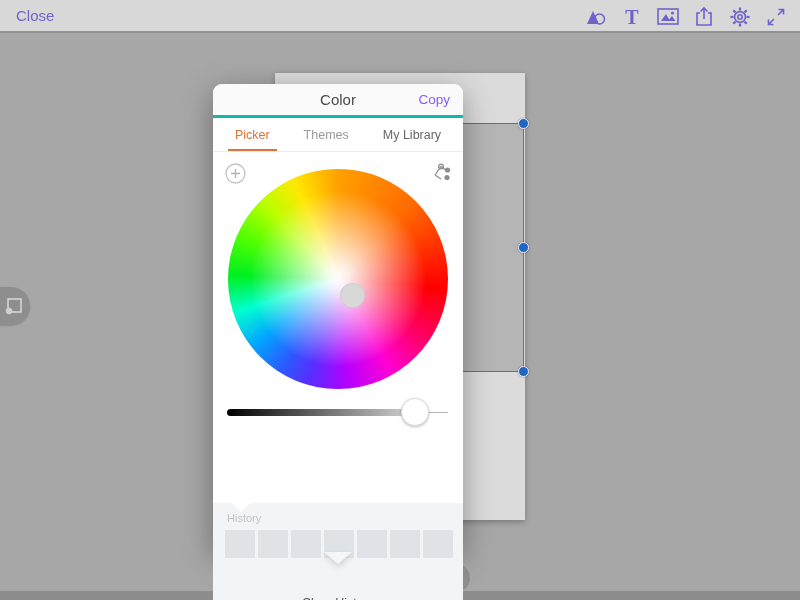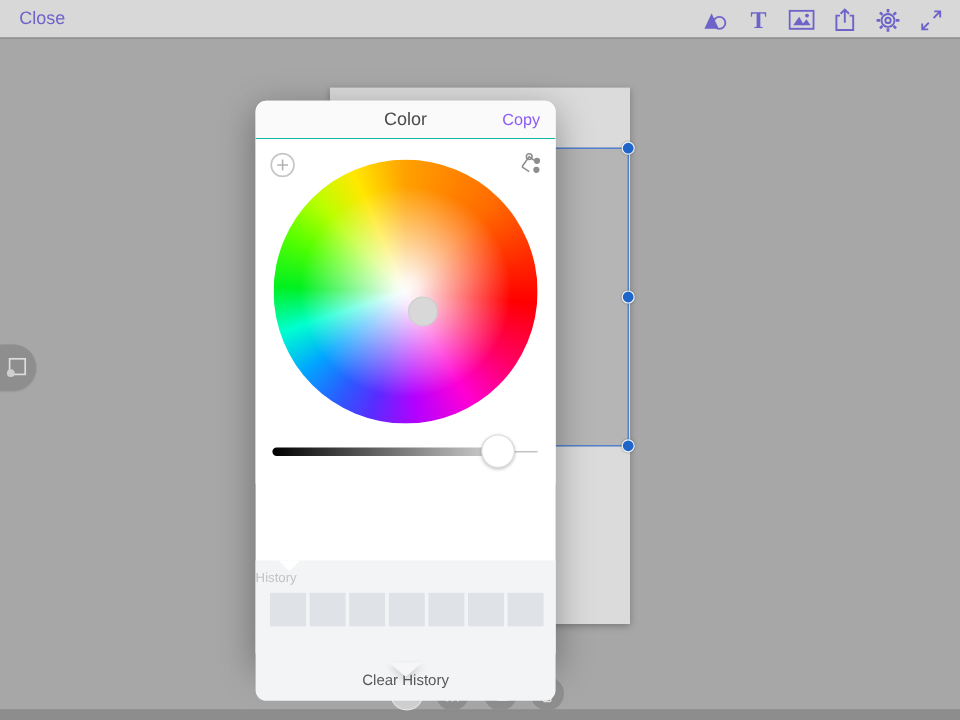--- a/index.html
+++ b/index.html
@@ -32,21 +32,21 @@
   .drawer-handle{position:absolute;left:-16px;top:287px;width:46px;height:38px;border-radius:19px;
                  background:#8e8e8e;box-shadow:0 1px 2px rgba(0,0,0,0.18);}
   .drawer-handle svg{position:absolute;right:7px;top:10px;}
 
   
   .popover{position:absolute;left:213px;top:84px;width:250px;height:468px;background:#ffffff;
            border-radius:9px;box-shadow:0 8px 30px rgba(0,0,0,0.35);z-index:10;}
   .pop-tail{position:absolute;left:111px;top:468px;width:0;height:0;
             border-left:14px solid transparent;border-right:14px solid transparent;
             border-top:12px solid #f6f6f8;filter:drop-shadow(0 3px 3px rgba(0,0,0,0.15));}
-  .pop-header{position:relative;height:31px;background:#fafafa;border-bottom:1px solid #14b8a6;
+  .pop-header{position:relative;height:31px;background:#fafafa;border-bottom:3px solid #14b8a6;
               border-radius:9px 9px 0 0;}
   .pop-title{position:absolute;left:0;right:0;top:0;line-height:31px;text-align:center;
              font-size:15px;color:#4a4a4a;}
   .copy-btn{position:absolute;right:13px;top:0;line-height:31px;font-size:13.5px;color:#8b5cf6;}
   .pop-tabs{height:33px;display:flex;justify-content:center;align-items:stretch;gap:28px;
             border-bottom:1px solid #ededed;background:#fff;}
   .tab{display:flex;align-items:center;font-size:12.5px;color:#9b9b9b;position:relative;padding:0 3px;}
   .tab.active{color:#df713c;}
   .tab.active::after{content:"";position:absolute;left:-4px;right:-4px;bottom:0;height:2px;background:#df713c;}
   .tab.dark{color:#666;}
@@ -68,21 +68,21 @@
   .slider-line{position:absolute;left:206px;top:260px;width:29px;height:1px;background:#b5b5b5;}
   .slider-thumb{position:absolute;left:188px;top:246px;width:28px;height:28px;border-radius:50%;
                 background:#ffffff;border:1px solid #dcdcdc;box-sizing:border-box;
                 box-shadow:0 1px 3px rgba(0,0,0,0.25);}
 
   .history-sec{position:absolute;left:0;top:351px;width:250px;height:117px;background:#f3f4f6;
                border-radius:0 0 9px 9px;}
   .hist-notch{position:absolute;left:19px;top:0;width:0;height:0;
               border-left:9px solid transparent;border-right:9px solid transparent;
               border-top:9px solid #ffffff;}
-  .hist-label{position:absolute;left:0;top:9px;font-size:11px;color:#c3c3c6;}
+  .hist-label{position:absolute;left:14px;top:9px;font-size:11px;color:#c3c3c6;}
   .swatch-row{position:absolute;left:12px;top:27px;display:flex;gap:3px;}
   .swatch{width:30px;height:28px;background:#dfe3e8;}
   .clear-btn{position:absolute;left:0;right:0;bottom:10px;text-align:center;font-size:12.5px;color:#58585a;}
 
   
   .obj-btn{position:absolute;width:28px;height:28px;border-radius:50%;top:564px;z-index:5;}
   .obj-btn svg{display:block;}
   .btn-color{left:325px;background:#d1d1d1;border:1px solid #e6e6e6;box-sizing:border-box;}
   .btn-gray{background:#8f8f8f;}
   .btn-adjust{left:363px;} .btn-dup{left:403px;} .btn-del{left:442px;}
@@ -169,20 +169,25 @@
         </svg>
       </span>
     </div>
   </div>
 
   <div class="popover">
     <div class="pop-header">
       <div class="pop-title">Color</div>
       <div class="copy-btn">Copy</div>
     </div>
+    <div class="pop-tabs">
+      <div class="tab active">Picker</div>
+      <div class="tab">Themes</div>
+      <div class="tab dark">My Library</div>
+    </div>
 
     <div class="wheel-area">
       <span class="plus-btn">
         <svg width="21" height="21" viewBox="0 0 21 21">
           <circle cx="10.5" cy="10.5" r="9.5" fill="none" stroke="#c6c6c6" stroke-width="1.4"></circle>
           <path d="M10.5 6 V15 M6 10.5 H15" stroke="#b2b2b2" stroke-width="1.3" fill="none"></path>
         </svg>
       </span>
       <span class="harmony-btn">
         <svg width="25" height="25" viewBox="0 0 25 25">

